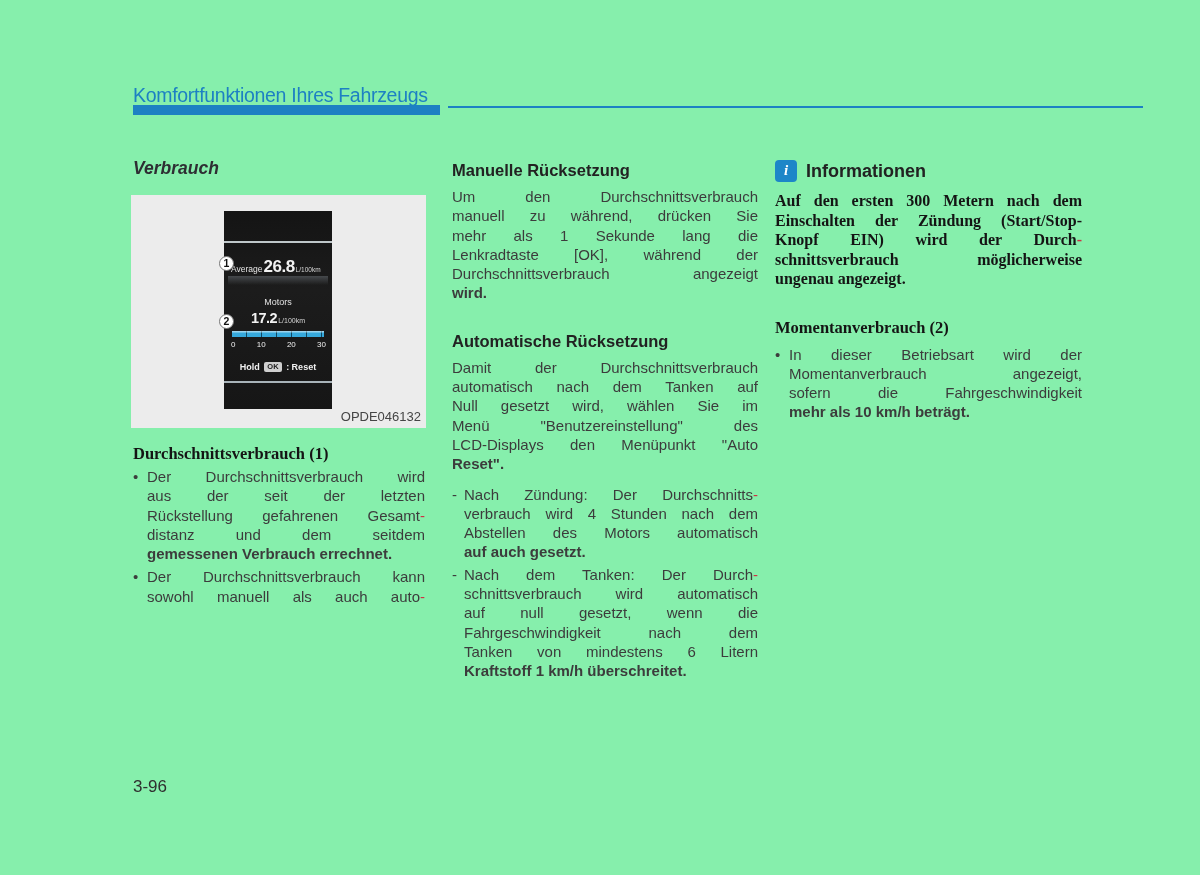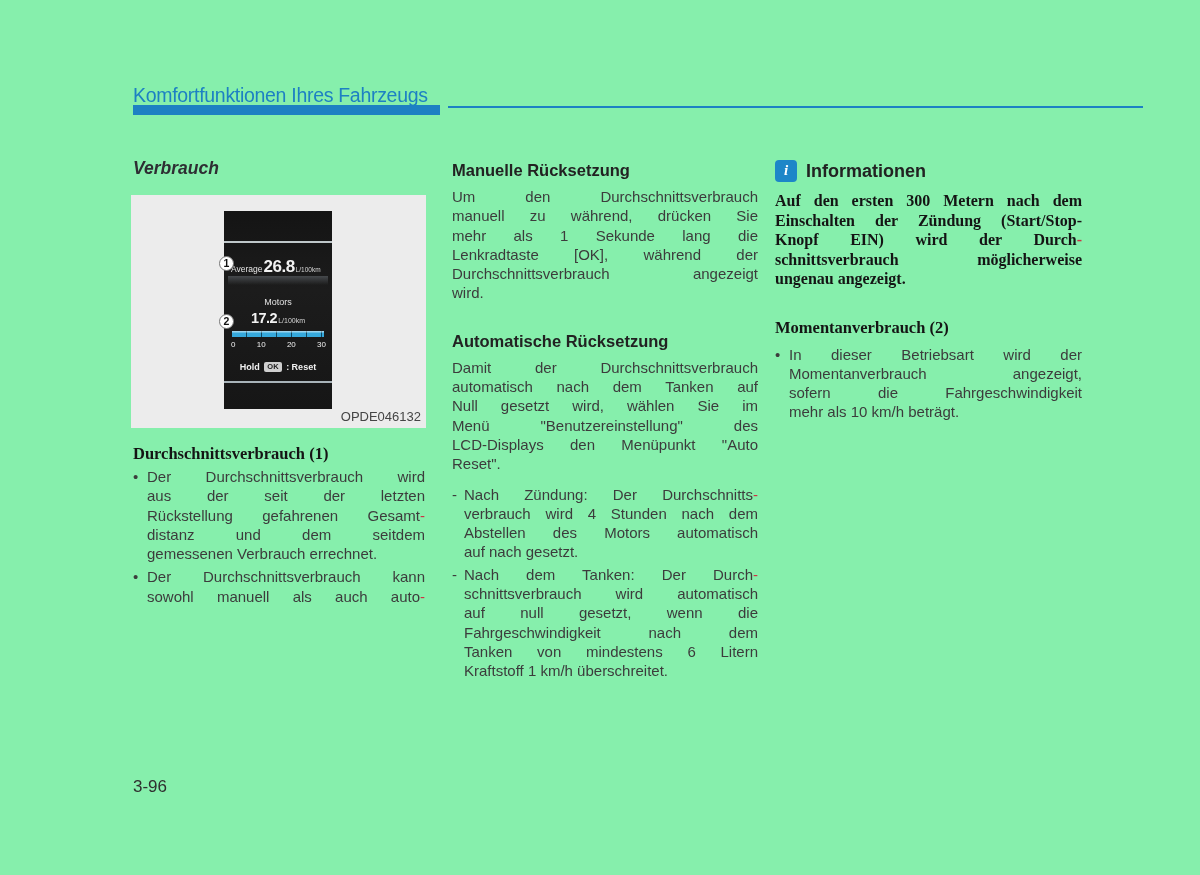--- a/index.html
+++ b/index.html
@@ -24,21 +24,21 @@
   .col-left{left:133px;width:292px;}
   .col-mid{left:452px;width:306px;}
   .col-right{left:775px;width:307px;}
 
   h2.italic{font-family:"Liberation Sans",sans-serif;font-style:italic;font-weight:bold;
             font-size:17.5px;color:#2e2e33;}
   h3.sans{font-family:"Liberation Sans",sans-serif;font-weight:bold;font-size:16.5px;color:#222;}
   h4.serif{font-family:"Liberation Serif",serif;font-weight:bold;font-size:16.5px;color:#141414;}
 
   .ln{text-align:justify;text-align-last:justify;font-size:15px;line-height:19.3px;}
-  .ln.last{text-align-last:left;}
+  .ln.last{text-align-last:left;font-weight:bold;}
   .rh{color:var(--red);}
 
   .para{margin-top:7px;}
   .bullet-item,.dash-item{display:flex;margin-top:3px;}
   .bullet-item .marker{width:14px;flex:0 0 14px;font-size:15px;line-height:19.3px;color:var(--body);}
   .dash-item .marker{width:12px;flex:0 0 12px;font-size:15px;line-height:19.3px;color:var(--body);}
   .bullet-item .lines,.dash-item .lines{flex:1;}
 
   
   .info-para .ln{font-family:"Liberation Serif",serif;font-weight:bold;font-size:16px;
@@ -169,21 +169,21 @@
         <div class="ln">LCD-Displays den Menüpunkt "Auto</div>
         <div class="ln last">Reset".</div>
       </div>
 
     <div class="dash-item" style="margin-top:11px;">
       <span class="marker">-</span>
       <div class="lines">
           <div class="ln">Nach Zündung: Der Durchschnitts<span class="rh">-</span></div>
           <div class="ln">verbrauch wird 4 Stunden nach dem</div>
           <div class="ln">Abstellen des Motors automatisch</div>
-          <div class="ln last">auf nach gesetzt.</div>
+          <div class="ln last">auf auch gesetzt.</div>
         </div>
     </div>
     <div class="dash-item">
       <span class="marker">-</span>
       <div class="lines">
           <div class="ln">Nach dem Tanken: Der Durch<span class="rh">-</span></div>
           <div class="ln">schnittsverbrauch wird automatisch</div>
           <div class="ln">auf null gesetzt, wenn die</div>
           <div class="ln">Fahrgeschwindigkeit nach dem</div>
           <div class="ln">Tanken von mindestens 6 Litern</div>

